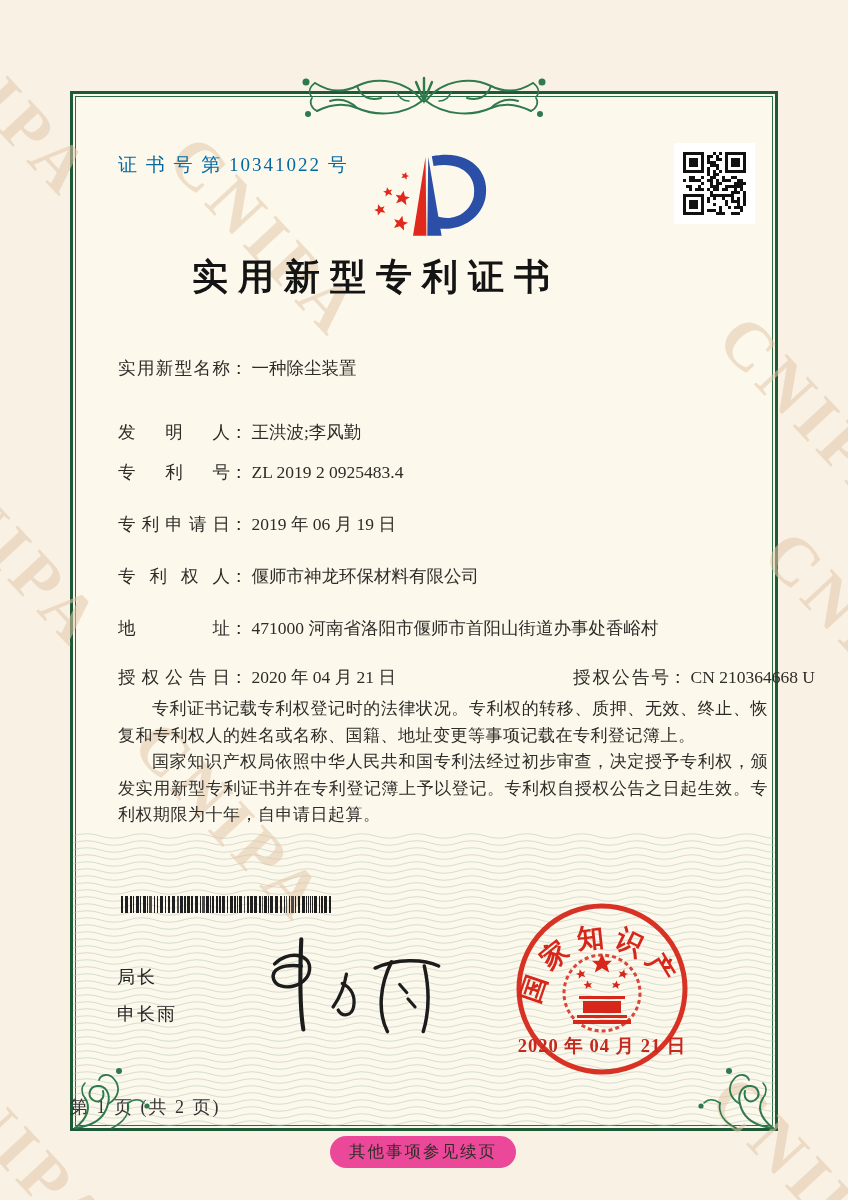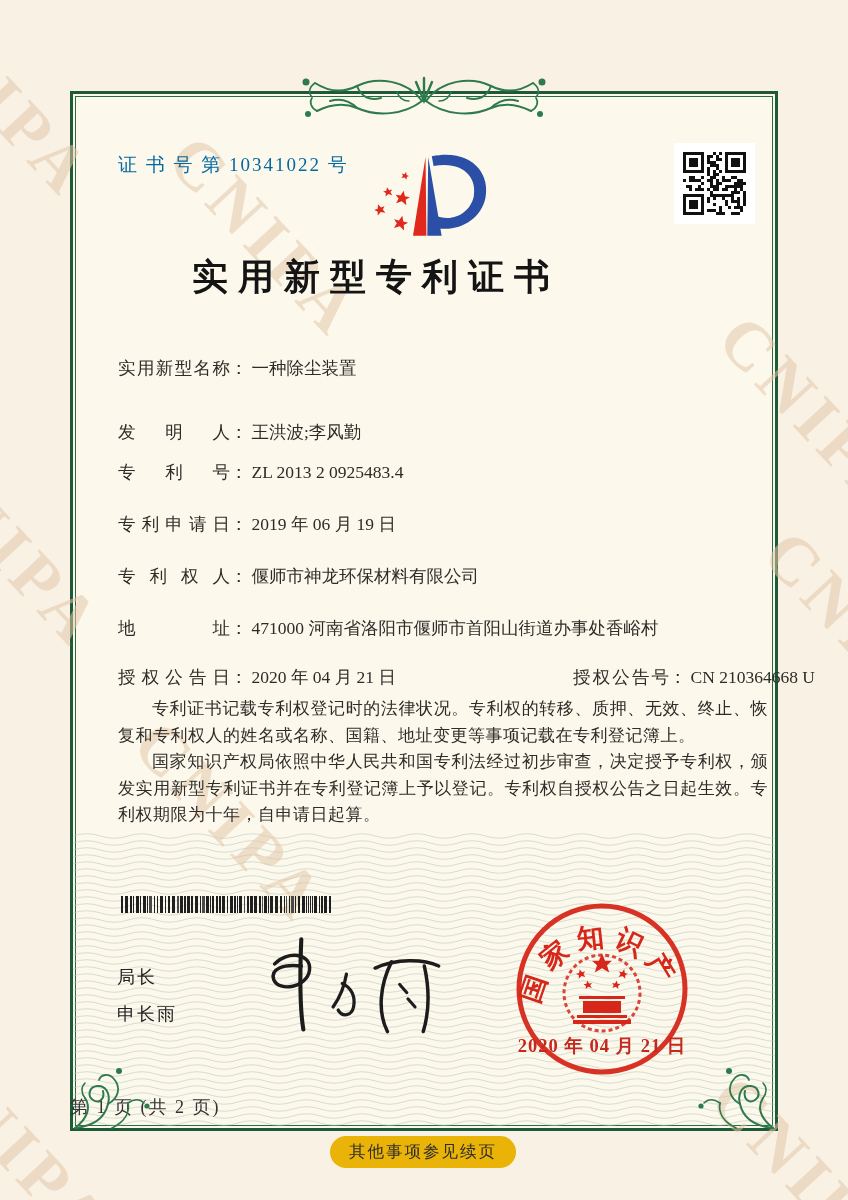--- a/index.html
+++ b/index.html
@@ -49,21 +49,21 @@
                font-size:18px; color:#222; letter-spacing:2px; }
   .signature { position:absolute; left:248px; top:933px; }
 
   .seal { position:absolute; left:511px; top:898px; }
   .seal-date { position:absolute; left:509px; top:1033px; width:186px; text-align:center;
                font-size:18.5px; font-weight:bold; color:#c4281e; letter-spacing:1px; white-space:nowrap; }
 
   .page-info { position:absolute; left:70px; top:1095px; width:708px; text-align:left;
                font-size:18px; letter-spacing:2px; color:#333; }
 
-  .continuation { position:absolute; left:330px; top:1136px; width:186px; height:32px; background:#eab308;
+  .continuation { position:absolute; left:330px; top:1136px; width:186px; height:32px; background:#ec4899;
                   text-align:center; line-height:32px; font-size:16.5px; letter-spacing:2px; color:#2e2c29; z-index:3;border-radius:16px; }
 
   .ornament-top { position:absolute; left:289px; top:70px; z-index:4; }
   .ornament-bl  { position:absolute; left:72px;  top:1059px; z-index:4; }
   .ornament-br  { position:absolute; left:696px; top:1059px; z-index:4; transform:scaleX(-1); }
 </style>
 </head>
 <body>
 
 <div class="page">
@@ -279,21 +279,21 @@
 
     <div class="title">实用新型专利证书</div>
 
     <div class="row" style="top:356px;">
       <span class="lbl">实用新型名称</span><span>：</span><span class="val">一种除尘装置</span>
     </div>
     <div class="row" style="top:420px;">
       <span class="lbl">发明人</span><span>：</span><span class="val">王洪波;李风勤</span>
     </div>
     <div class="row" style="top:460px;">
-      <span class="lbl">专利号</span><span>：</span><span class="val">ZL 2013 2 0925483.4</span>
+      <span class="lbl">专利号</span><span>：</span><span class="val">ZL 2019 2 0925483.4</span>
     </div>
     <div class="row" style="top:512px;">
       <span class="lbl">专利申请日</span><span>：</span><span class="val">2019 年 06 月 19 日</span>
     </div>
     <div class="row" style="top:564px;">
       <span class="lbl">专利权人</span><span>：</span><span class="val">偃师市神龙环保材料有限公司</span>
     </div>
     <div class="row" style="top:616px;">
       <span class="lbl">地址</span><span>：</span><span class="val">471000 河南省洛阳市偃师市首阳山街道办事处香峪村</span>
     </div>

